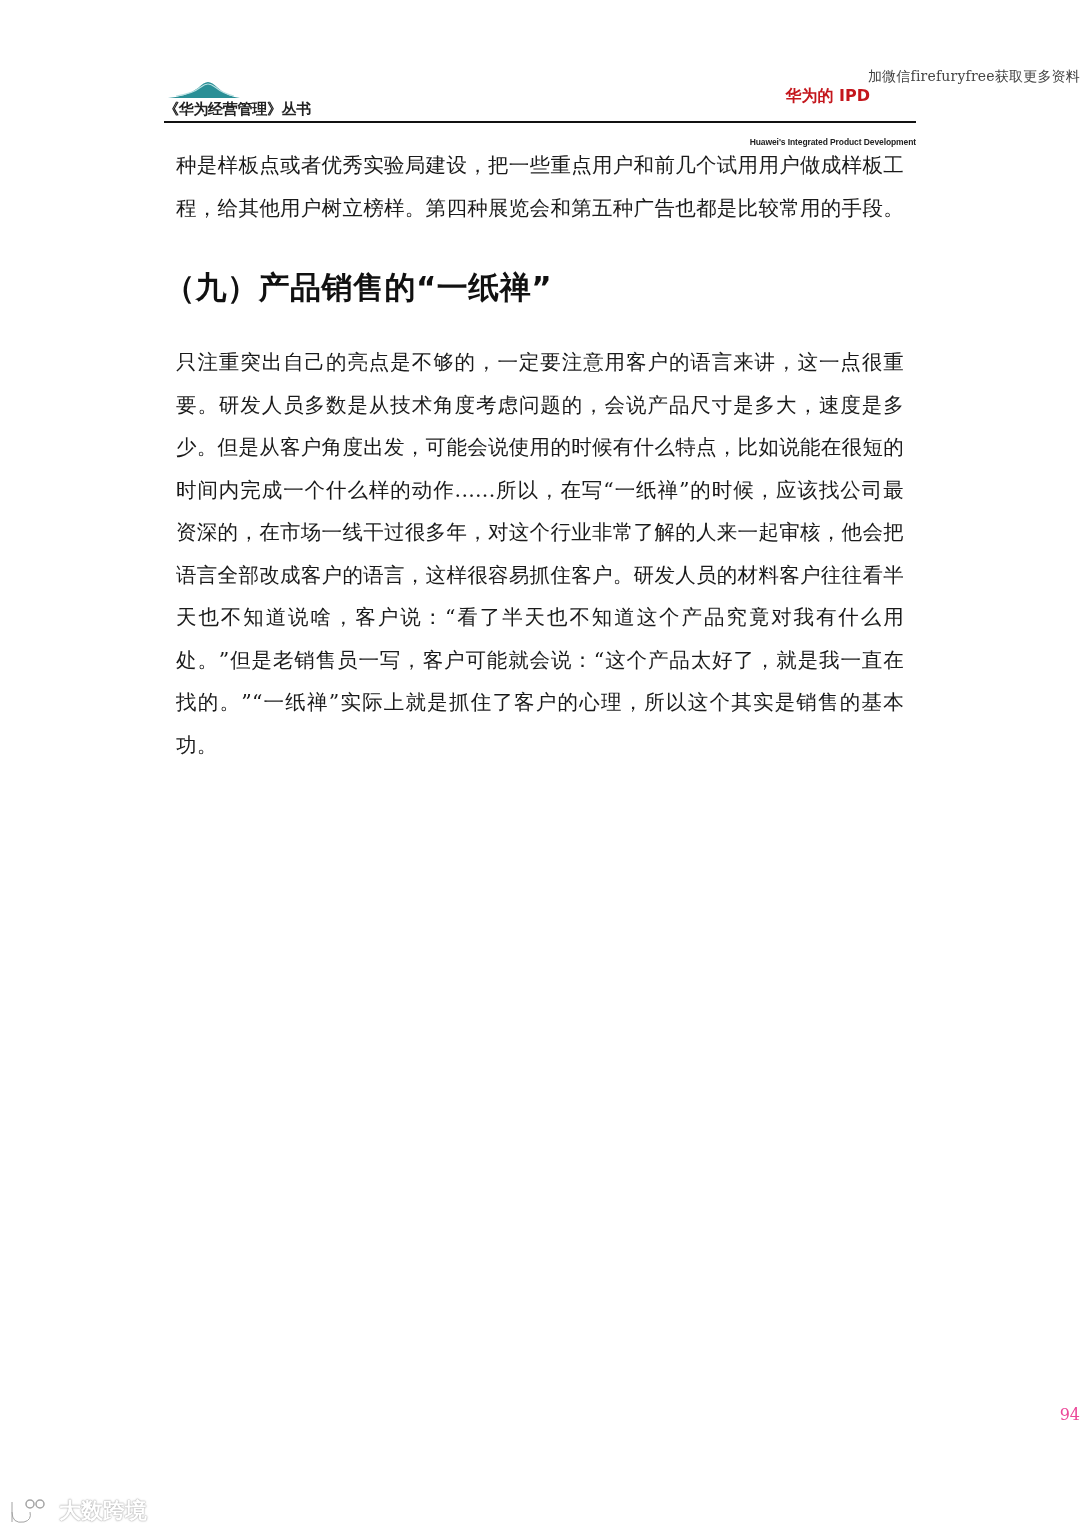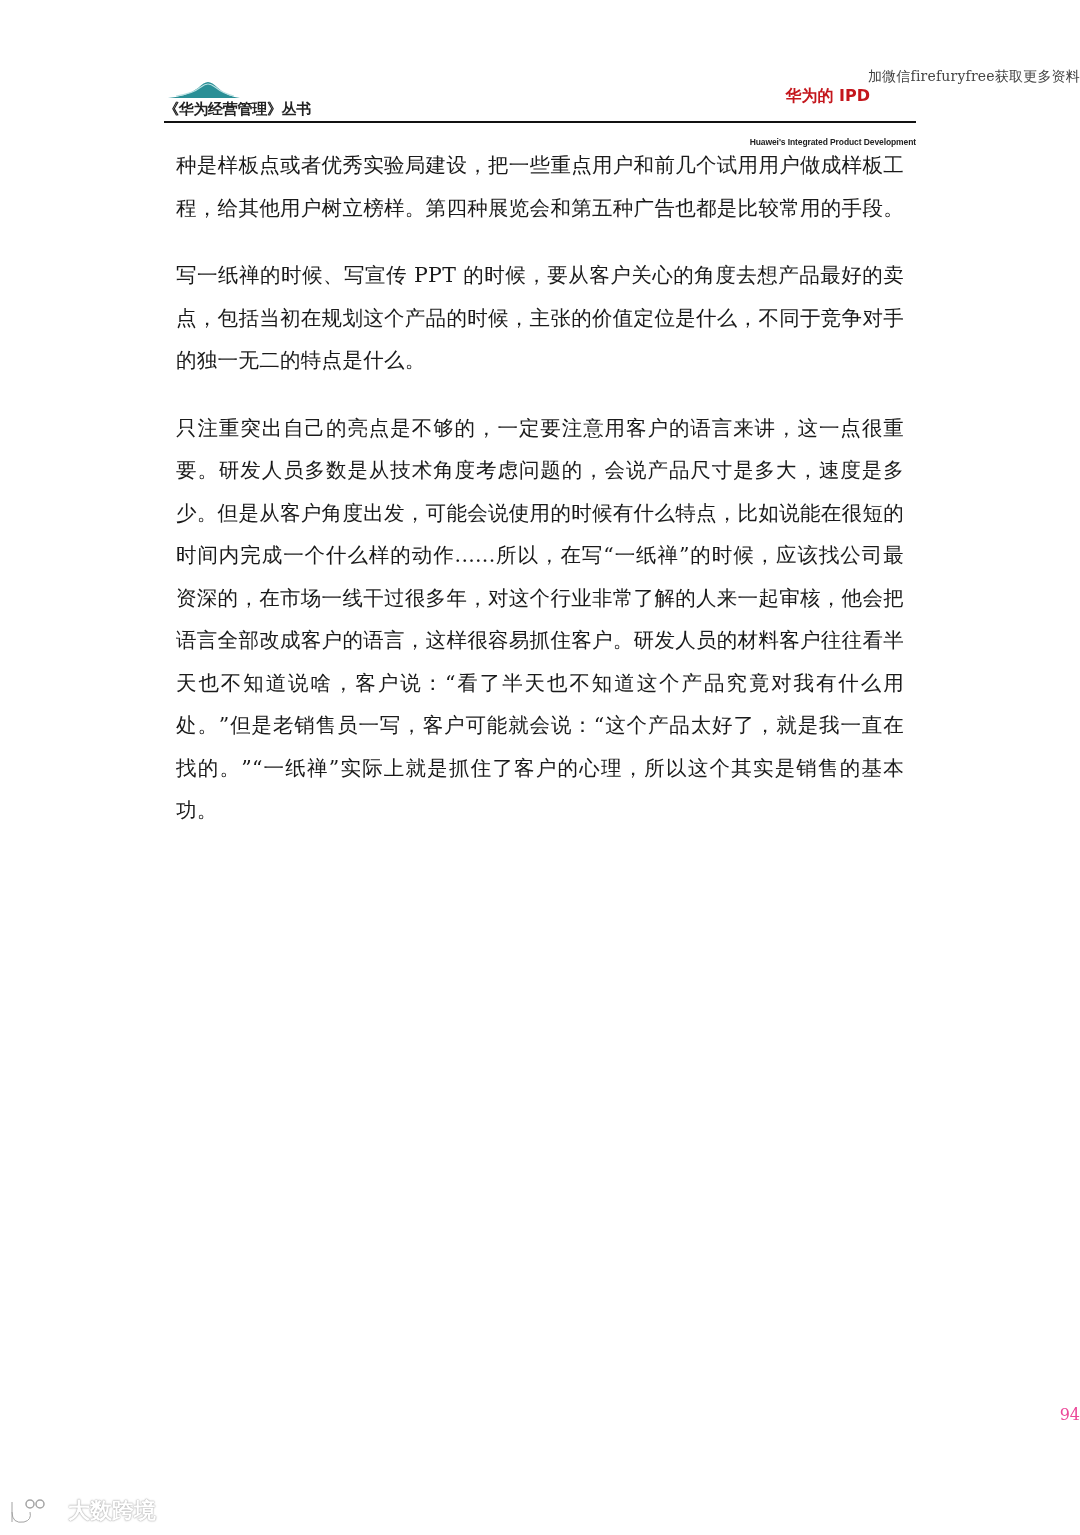--- a/index.html
+++ b/index.html
@@ -114,21 +114,21 @@
       text-align: right;
       font-size: 16px;
       color: #ec4899;
     }
     .watermark-bottom {
       position: absolute;
       left: 8px;
       top: 1496px;
       display: flex;
       align-items: center;
-      gap: 20px;
+      gap: 11px;
       color: #ffffff;
       font-family: Liberation Serif, serif;
       font-weight: bold;
       font-size: 22px;
       text-shadow: 0 0 2px #9a9a9a, 0 0 1px #9a9a9a;
       opacity: 0.9;
     }
     .watermark-logo {
       width: 40px;
       height: 30px;
@@ -147,21 +147,21 @@
   <div class="header-series">《华为经营管理》丛书</div>
   <div class="header-brand">
     <div class="header-brand-title">华为的 IPD</div>
     <div class="header-brand-sub">Huawei's Integrated Product Development</div>
   </div>
   <div class="header-rule"></div>
 </div>
 
 <div class="content">
   <p class="para">种是样板点或者优秀实验局建设，把一些重点用户和前几个试用用户做成样板工程，给其他用户树立榜样。第四种展览会和第五种广告也都是比较常用的手段。</p>
-  <p class="para">写一纸禅的时候、写宣传 PPT 的时候，要从客户关心的角度去想产品最好的卖点，包括当初在规划这个产品的时候，主张的价值定位是什么，不同于竞争对手的独一无二的特点是什么。</p>
+  <h2 class="heading">（九）产品销售的“一纸禅”</h2>
   <p class="para">只注重突出自己的亮点是不够的，一定要注意用客户的语言来讲，这一点很重要。研发人员多数是从技术角度考虑问题的，会说产品尺寸是多大，速度是多少。但是从客户角度出发，可能会说使用的时候有什么特点，比如说能在很短的时间内完成一个什么样的动作......所以，在写“一纸禅”的时候，应该找公司最资深的，在市场一线干过很多年，对这个行业非常了解的人来一起审核，他会把语言全部改成客户的语言，这样很容易抓住客户。研发人员的材料客户往往看半天也不知道说啥，客户说：“看了半天也不知道这个产品究竟对我有什么用处。”但是老销售员一写，客户可能就会说：“这个产品太好了，就是我一直在找的。”“一纸禅”实际上就是抓住了客户的心理，所以这个其实是销售的基本功。</p>
 </div>
 
 <div class="page-number">94</div>
 
 <div class="watermark-bottom">
   <svg class="watermark-logo" viewBox="0 0 40 30">
     <path d="M4 6 L4 26 M4 16 Q4 28 16 26 Q24 24 22 16" fill="none" stroke="#ffffff" stroke-width="4" stroke-linecap="round"></path>
     <path d="M4 6 L4 26 M4 16 Q4 28 16 26 Q24 24 22 16" fill="none" stroke="#9a9a9a" stroke-width="1"></path>
     <circle cx="22" cy="8" r="4" fill="none" stroke="#9a9a9a" stroke-width="1.5"></circle>

